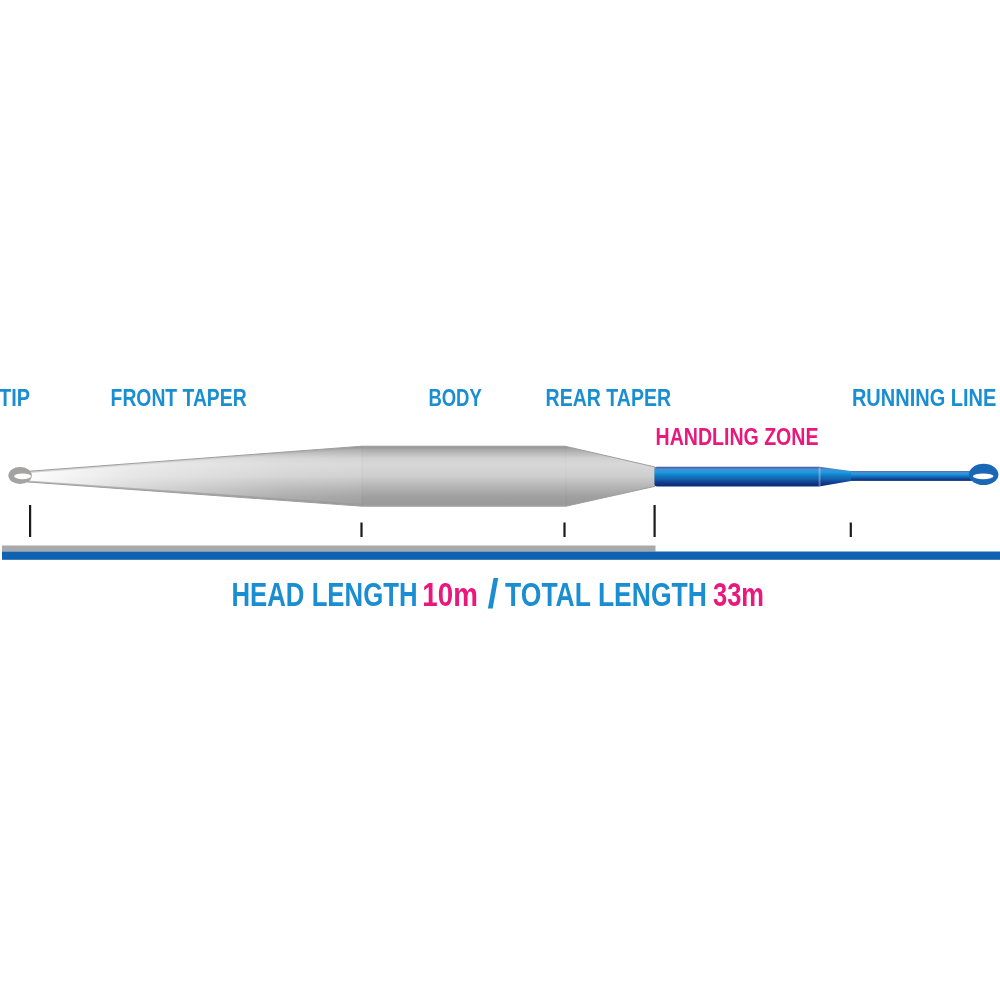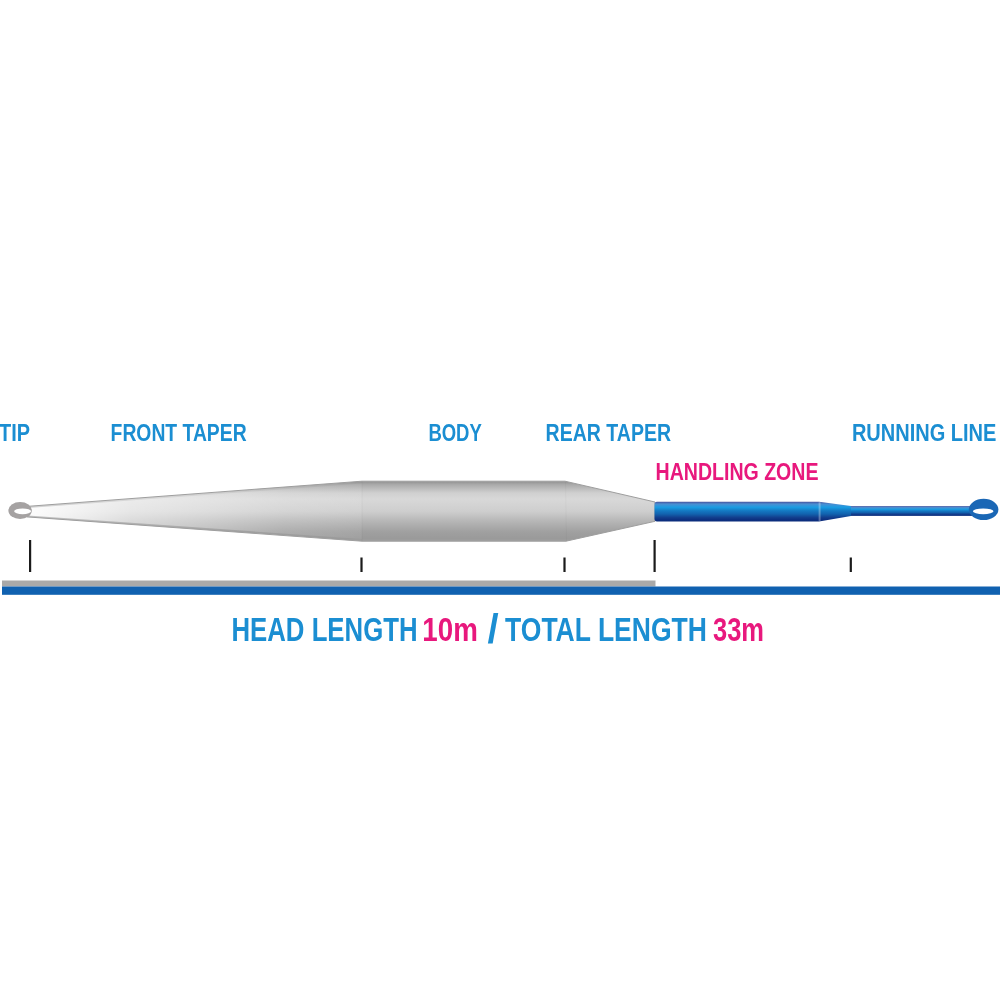--- a/index.html
+++ b/index.html
@@ -1,16 +1,16 @@
 <!DOCTYPE html>
 <html><head>
 <meta charset="utf-8">
 <style>
   html,body{margin:0;padding:0;background:#ffffff;}
-  .wrap{position:relative;width:1000px;height:760px;background:#ffffff;overflow:hidden;margin-top:35px;}
+  .wrap{position:relative;width:1000px;height:760px;background:#ffffff;overflow:hidden;}
   text{font-family:"Liberation Sans",sans-serif;font-weight:bold;}
 </style>
 </head>
 <body>
 <div class="wrap">
 <svg width="1000" height="1000" viewBox="0 0 1000 1000" xmlns="http://www.w3.org/2000/svg">
   <defs>
     <linearGradient id="grayGrad" x1="0" y1="446" x2="0" y2="506.5" gradientUnits="userSpaceOnUse">
       <stop offset="0" stop-color="#8f8f8f"></stop>
       <stop offset="0.06" stop-color="#aaaaaa"></stop>

